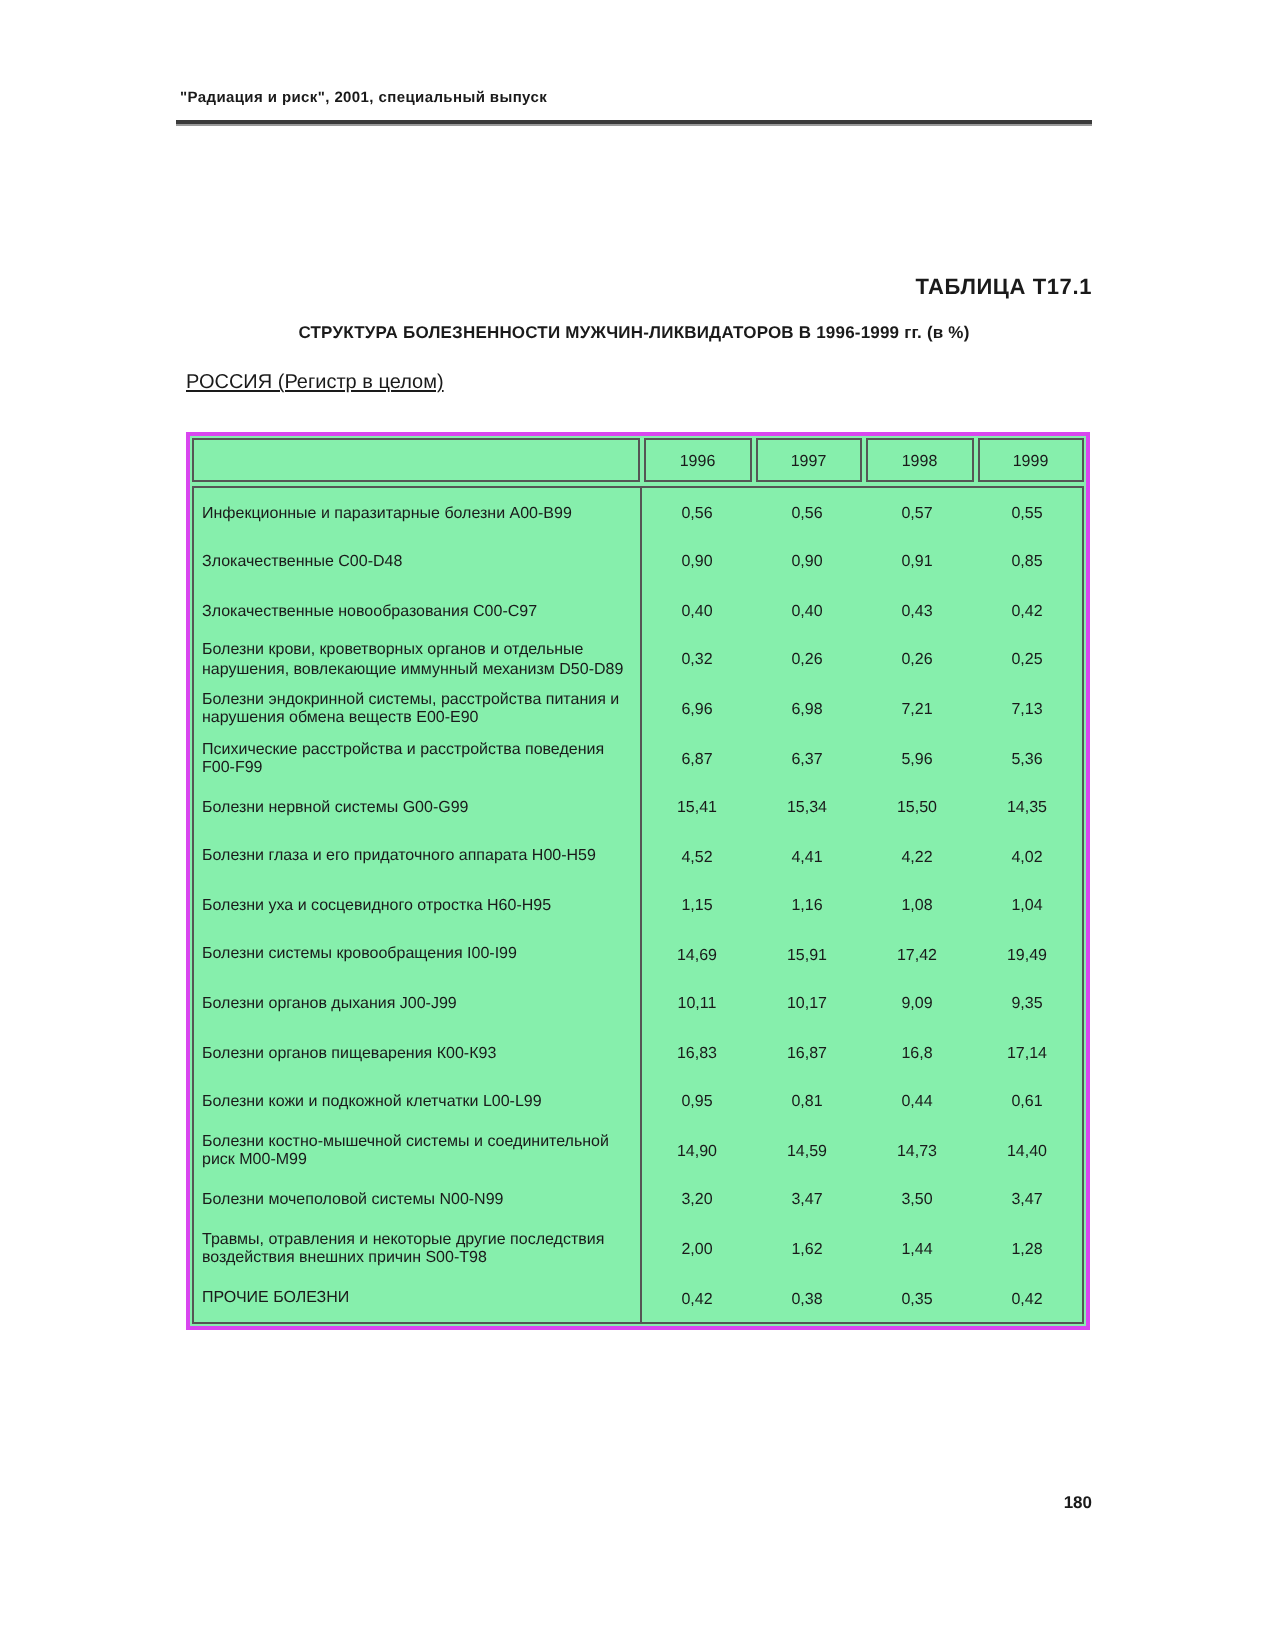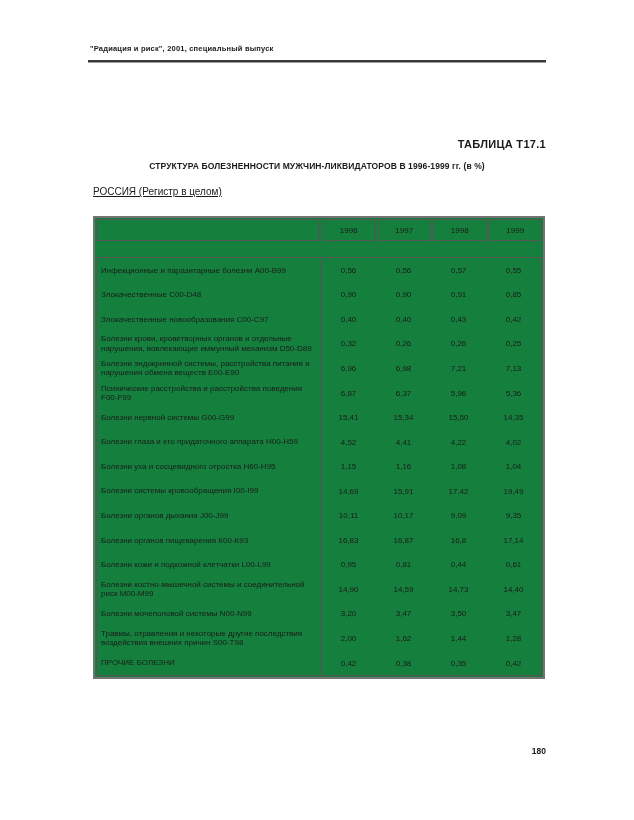--- a/index.html
+++ b/index.html
@@ -24,32 +24,32 @@
     position: absolute; left: 70px; top: 161px; width: 494px;
     text-align: center; font-size: 8.5px; font-weight: bold; letter-spacing: 0.1px;
   }
   .region-label {
     position: absolute; left: 93px; top: 186px;
     font-size: 10px; text-decoration: underline;
   }
 
   .doc-table {
     position: absolute; left: 93px; top: 216px; width: 452px;
-    border: 2px solid #737373; padding: 1px; background: #15803d;
+    border: 2px solid #d946ef; padding: 1px; background: #86efac;
   }
   .tbl-header {
     display: grid; grid-template-columns: 224px repeat(4, 1fr); gap: 2px;
   }
   .tbl-header .hcell {
     border: 1px solid #555555; height: 22px;
     display: flex; align-items: center; justify-content: center;
     font-size: 8px;
   }
   .tbl-body {
-    margin-top: 16px; border: 1px solid #555555;
+    margin-top: 2px; border: 1px solid #555555;
     display: grid; grid-template-columns: 224px repeat(4, 1fr);
     grid-auto-rows: 24.55px;
   }
   .tbl-body .label-cell {
     border-right: 1px solid #555555;
     display: flex; align-items: center;
     padding: 1px 6px 1px 4px;
     font-size: 8px; line-height: 9.5px;
   }
   .tbl-body .value-cell {

